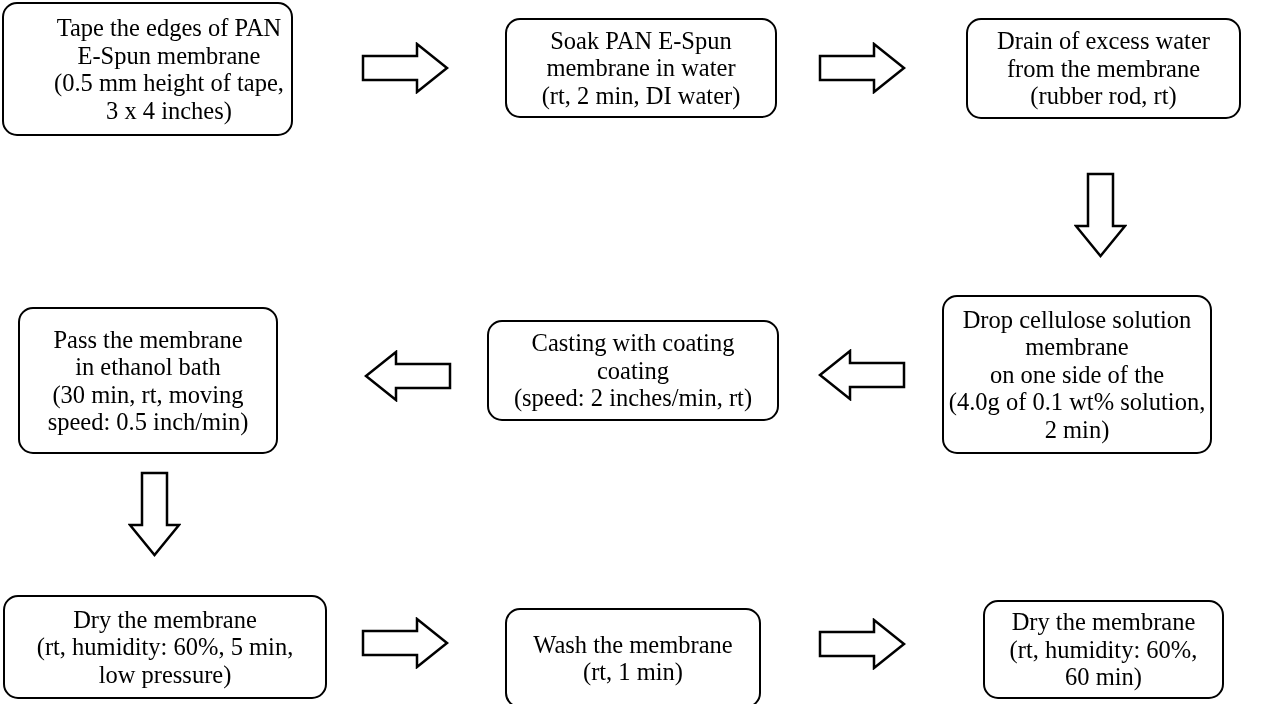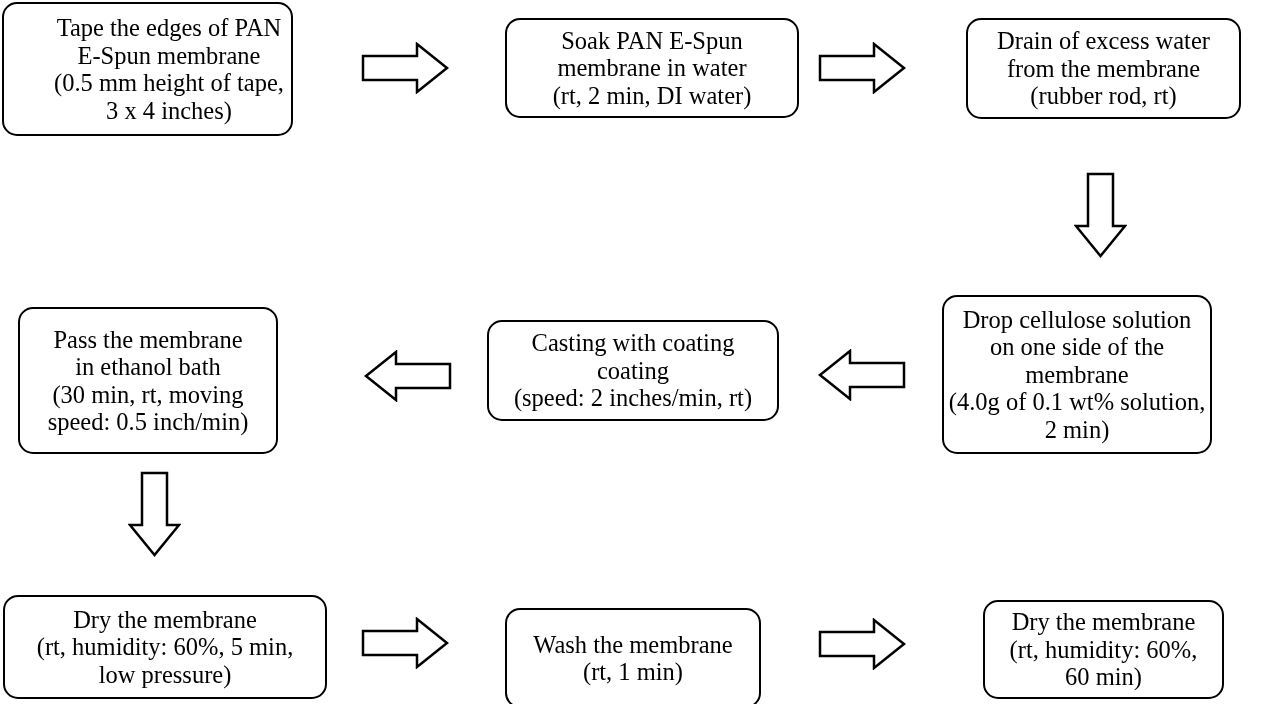--- a/index.html
+++ b/index.html
@@ -33,21 +33,21 @@
   .arrow {
     position: absolute;
     display: block;
   }
   .arrow svg { display: block; }
   .arrow.left svg { transform: scaleX(-1); }
 
   
   #box1 { left: 2px;   top: 2px;   width: 291px; height: 134px; padding-left: 47px; }
   #a1   { left: 361px; top: 42px; }
-  #box2 { left: 505px; top: 18px;  width: 294px; height: 100px; }
+  #box2 { left: 505px; top: 18px;  width: 272px; height: 100px; }
   #a2   { left: 818px; top: 42px; }
   #box3 { left: 966px; top: 18px;  width: 275px; height: 101px; }
   #a3   { left: 1074px; top: 172px; }
 
   
   #box4 { left: 942px; top: 295px; width: 270px; height: 159px; }
   #a4   { left: 818px; top: 349px; }
   #box5 { left: 487px; top: 320px; width: 292px; height: 101px; }
   #a5   { left: 364px; top: 350px; }
   #box6 { left: 18px;  top: 307px; width: 260px; height: 147px; }
@@ -84,22 +84,22 @@
       <span>
         <span class="ln">Drain of excess water</span>
         <span class="ln">from the membrane</span>
         <span class="ln">(rubber rod, rt)</span>
       </span>
     </div>
 
   <div class="flow-box" id="box4">
       <span>
         <span class="ln">Drop cellulose solution</span>
+        <span class="ln">membrane</span>
         <span class="ln">on one side of the</span>
-        <span class="ln">membrane</span>
         <span class="ln">(4.0g of 0.1 wt% solution,</span>
         <span class="ln">2 min)</span>
       </span>
     </div>
   <div class="flow-box" id="box5">
       <span>
         <span class="ln">Casting with coating</span>
         <span class="ln">coating</span>
         <span class="ln">(speed: 2 inches/min, rt)</span>
       </span>

